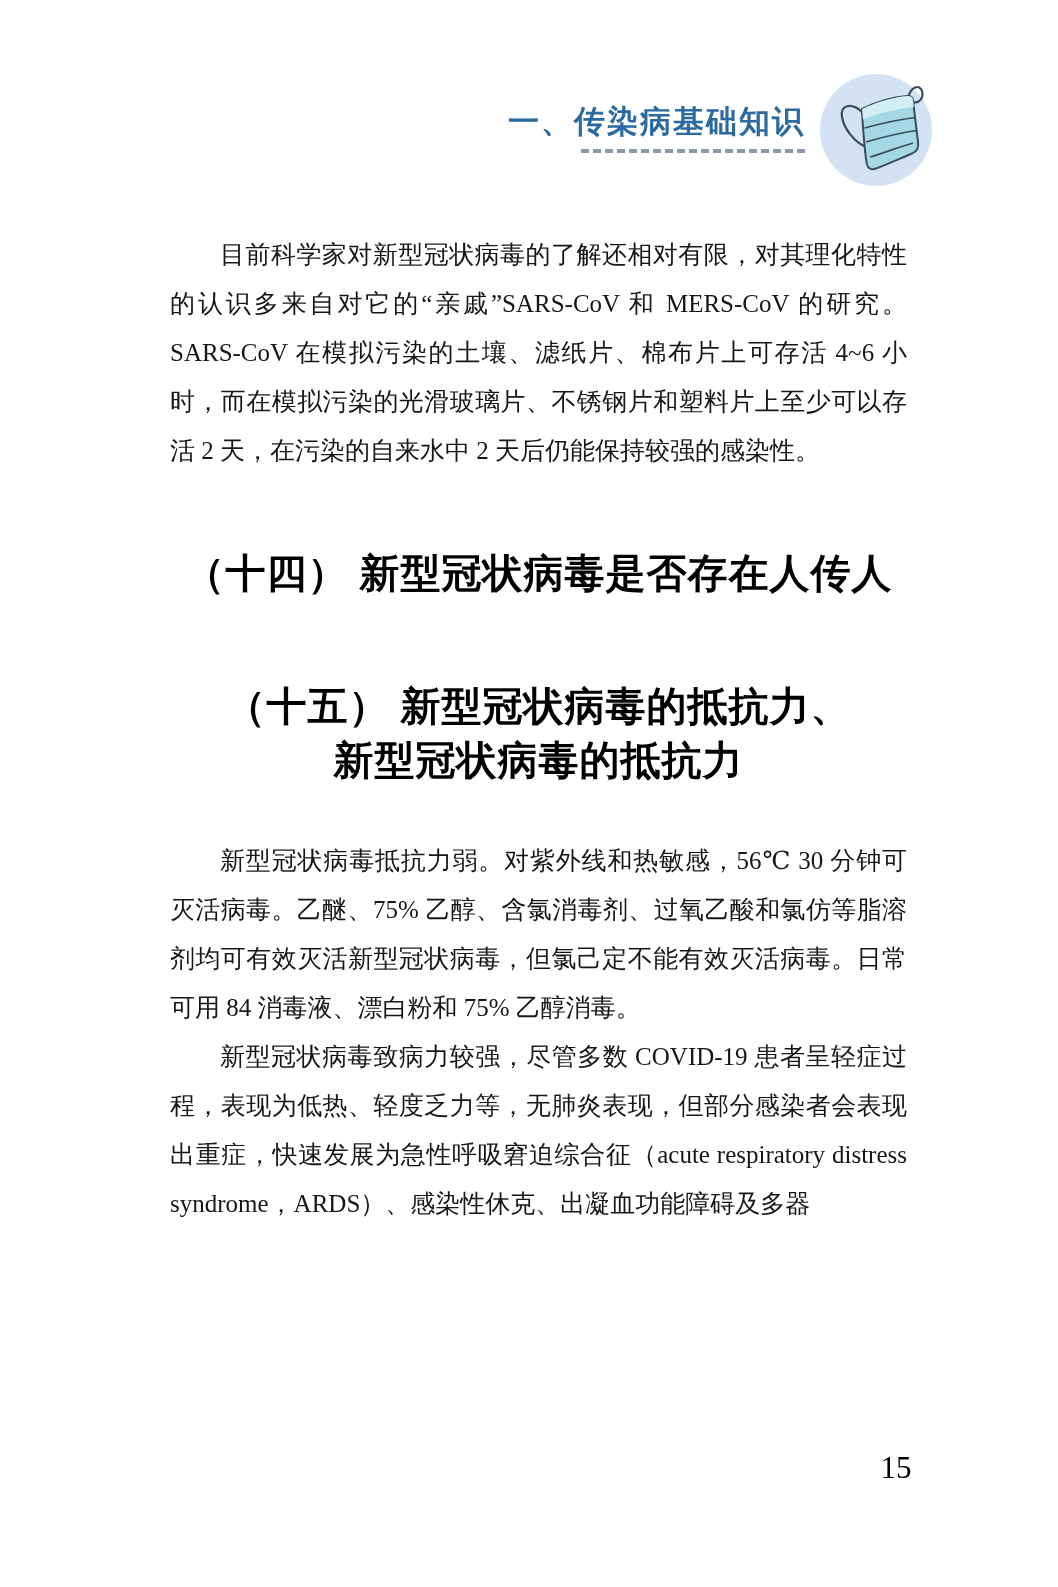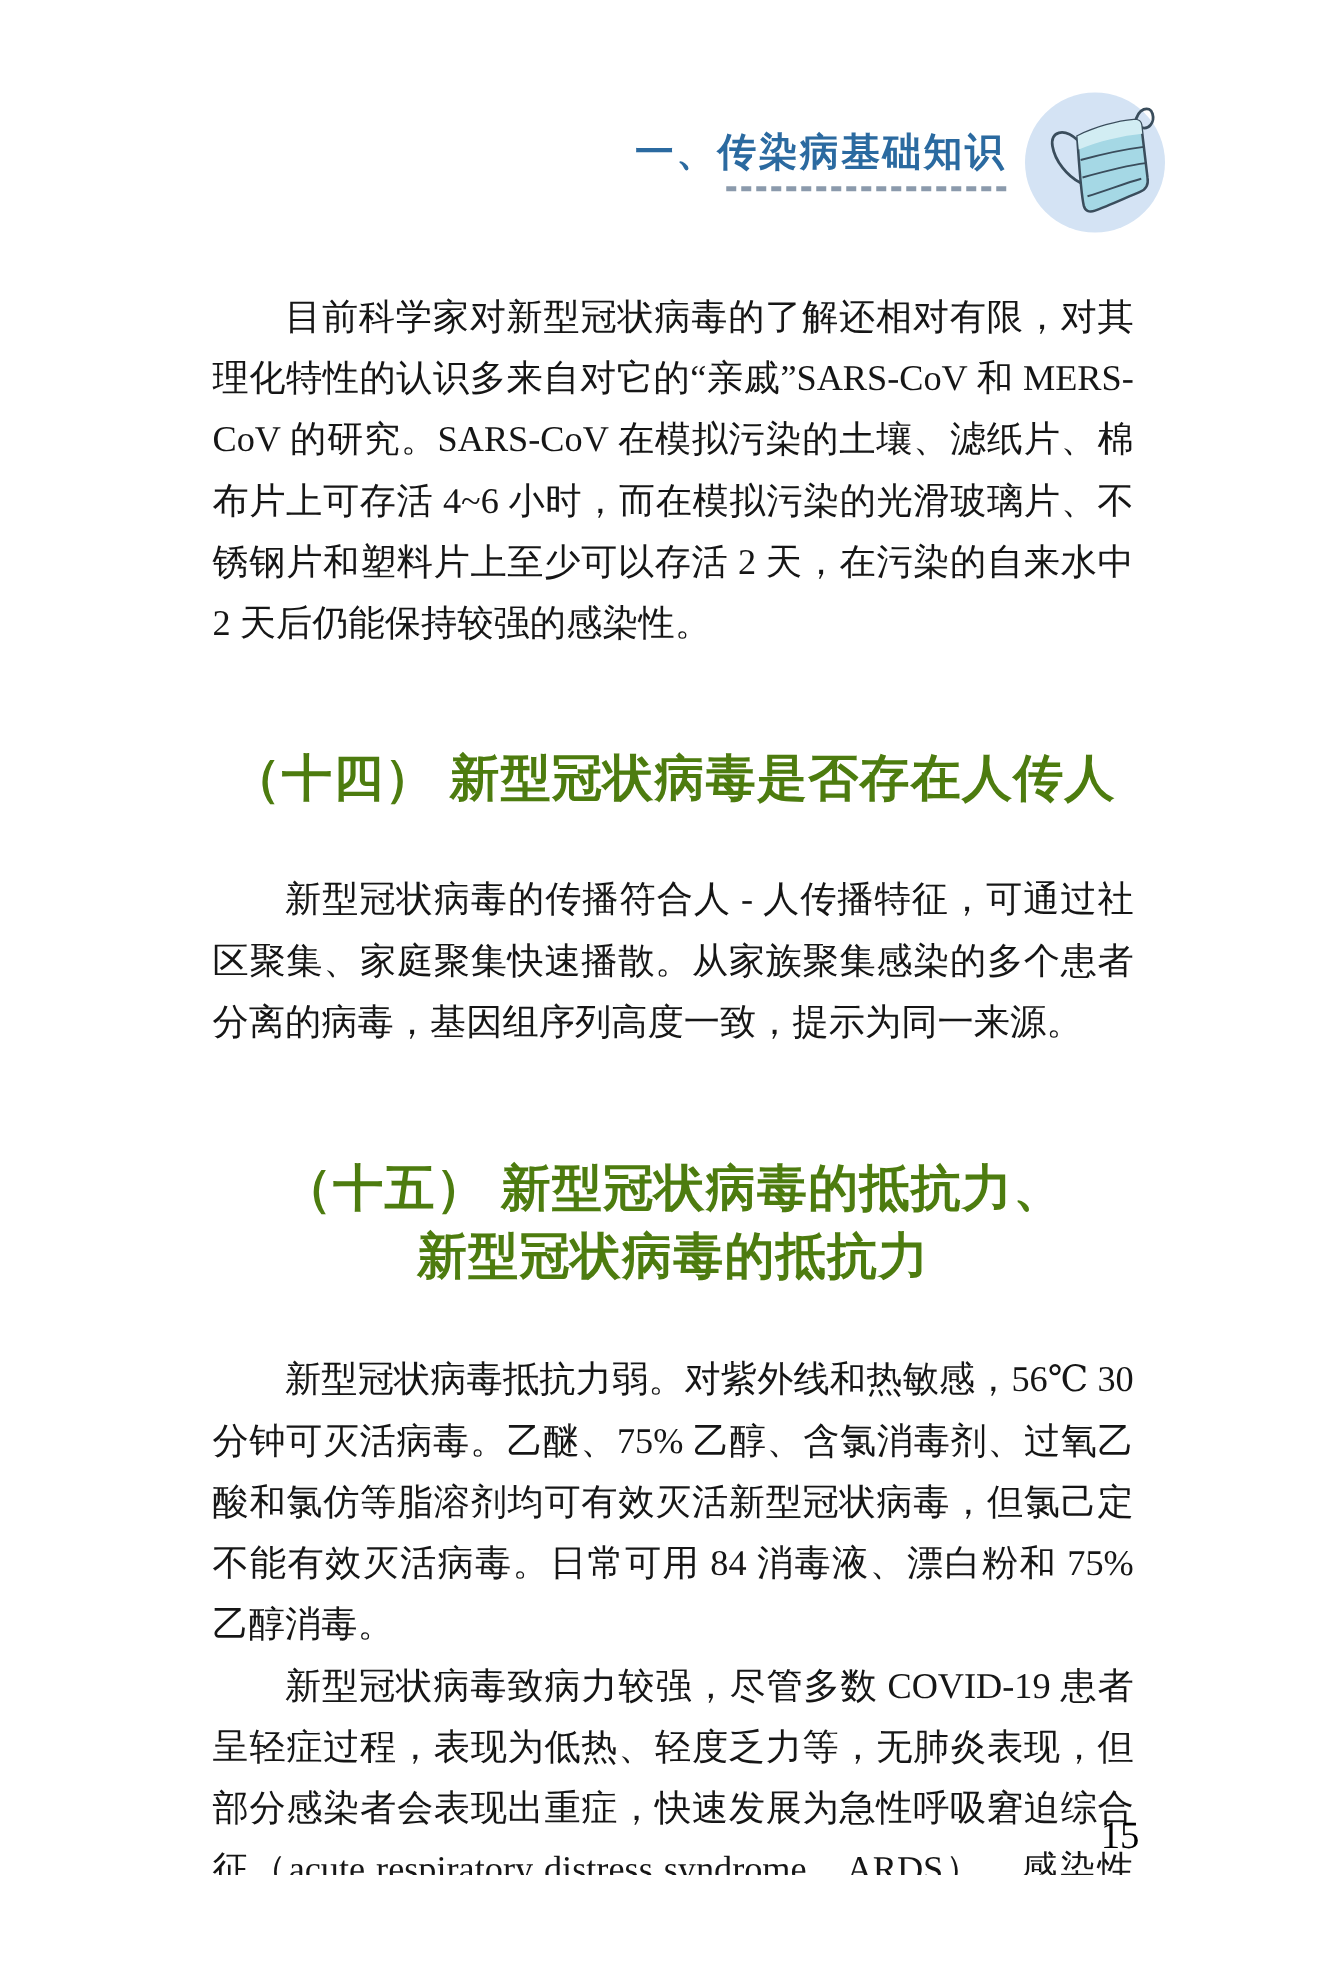--- a/index.html
+++ b/index.html
@@ -42,31 +42,31 @@
 
   
   .main {
     position: absolute;
     top: 230px;
     left: 170px;
     width: 737px;
   }
   p.body {
     margin: 0;
-    font-size: 29px;
+    font-size: 25px;
     line-height: 49px;
     color: #161616;
     text-align: justify;
     text-justify: inter-ideograph;
     text-indent: 2em;
   }
   h2 {
     font-size: 40px;
     font-weight: 700;
-    color: #4d7c0f;
+    color: #000000;
     text-align: center;
     letter-spacing: 1px;
     white-space: nowrap;
   }
   h2.h14 { margin: 74px 0 48px 0; line-height: 50px; }
   h2.h15 { margin: 81px 0 48px 0; line-height: 54px; white-space: normal; }
   h2.h15 span { display: block; }
 
   
   .page-number {
@@ -114,21 +114,20 @@
       <path d="M48,70 C64,65.5 83,60.5 98.6,58.5" fill="none" stroke="#3a4d5c" stroke-width="1.6"></path>
       <path d="M52,85 C66,81 82,74.5 95,71" fill="none" stroke="#3a4d5c" stroke-width="1.6"></path>
     </svg>
   </div>
 
   <div class="main">
     <p class="body">目前科学家对新型冠状病毒的了解还相对有限，对其理化特性的认识多来自对它的“亲戚”SARS-CoV 和 MERS-CoV 的研究。SARS-CoV 在模拟污染的土壤、滤纸片、棉布片上可存活 4~6 小时，而在模拟污染的光滑玻璃片、不锈钢片和塑料片上至少可以存活 2 天，在污染的自来水中 2 天后仍能保持较强的感染性。</p>
 
     <h2 class="h14">（十四） 新型冠状病毒是否存在人传人</h2>
 
-    <p class="body">新型冠状病毒的传播符合人 - 人传播特征，可通过社区聚集、家庭聚集快速播散。从家族聚集感染的多个患者分离的病毒，基因组序列高度一致，提示为同一来源。</p>
 
     <h2 class="h15">
       <span>（十五） 新型冠状病毒的抵抗力、</span>
       <span>新型冠状病毒的抵抗力</span>
     </h2>
 
     <p class="body">新型冠状病毒抵抗力弱。对紫外线和热敏感，56℃ 30 分钟可灭活病毒。乙醚、75% 乙醇、含氯消毒剂、过氧乙酸和氯仿等脂溶剂均可有效灭活新型冠状病毒，但氯己定不能有效灭活病毒。日常可用 84 消毒液、漂白粉和 75% 乙醇消毒。</p>
 
     <p class="body">新型冠状病毒致病力较强，尽管多数 COVID-19 患者呈轻症过程，表现为低热、轻度乏力等，无肺炎表现，但部分感染者会表现出重症，快速发展为急性呼吸窘迫综合征（acute respiratory distress syndrome，ARDS）、感染性休克、出凝血功能障碍及多器</p>
   </div>

